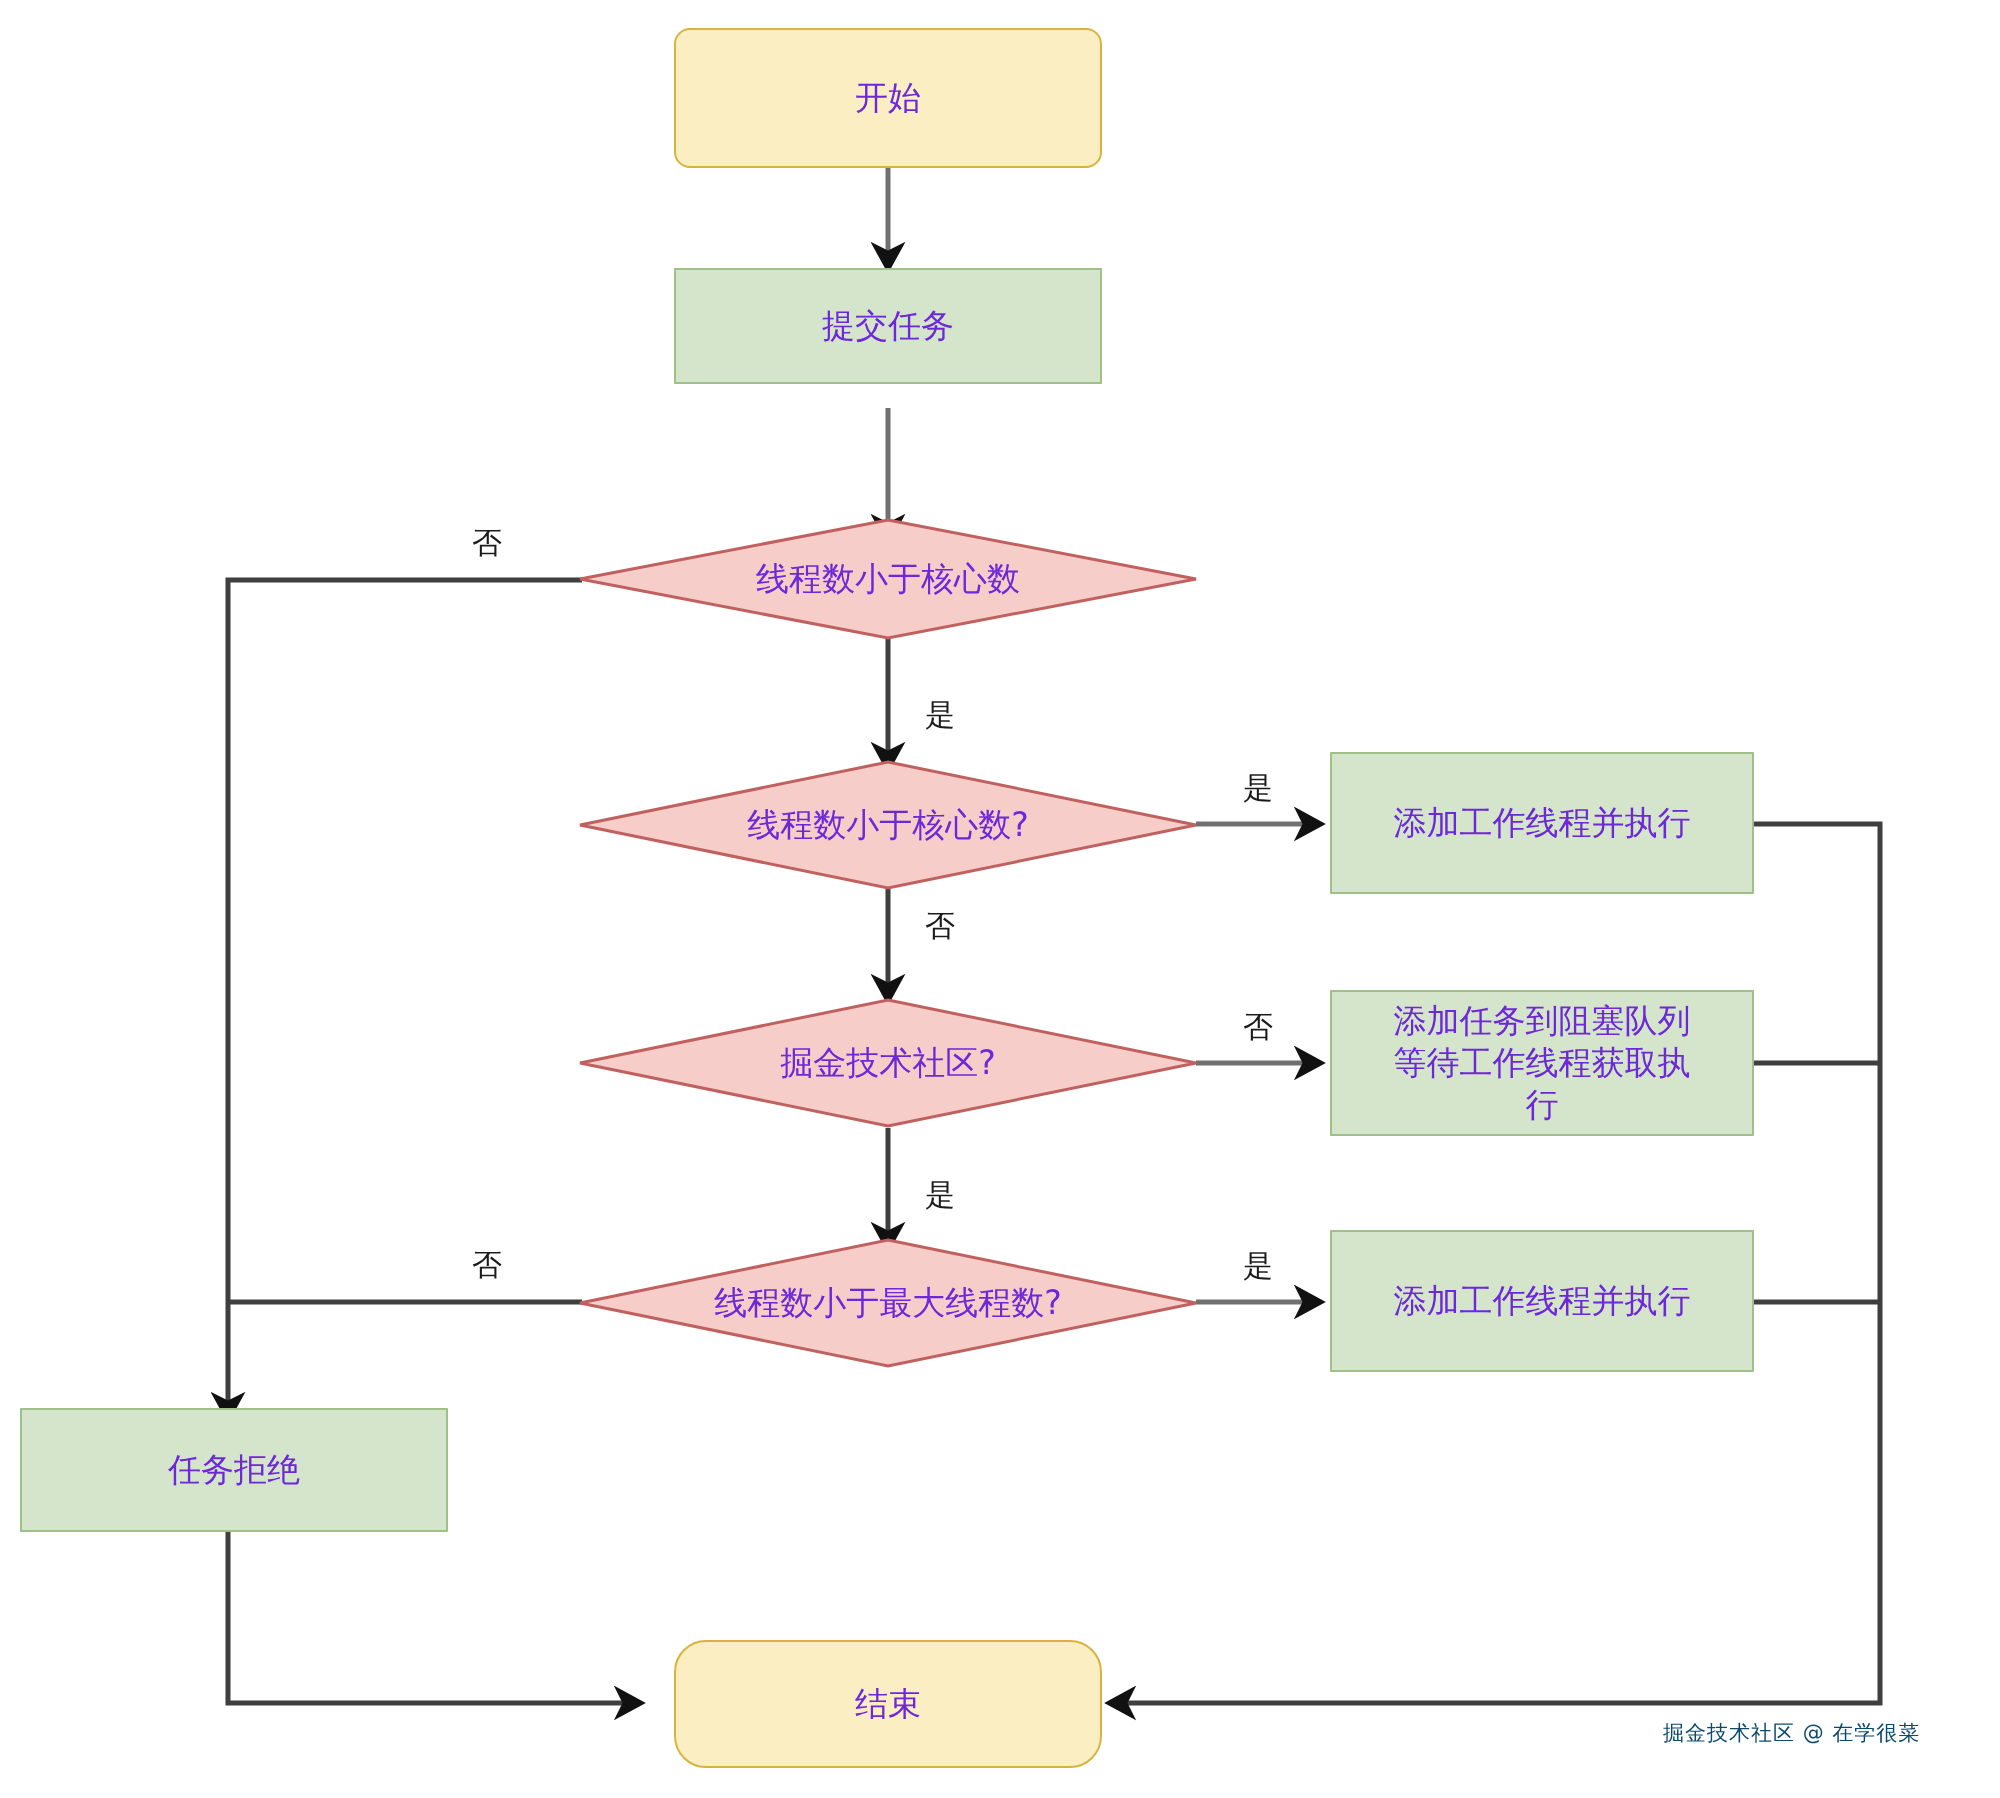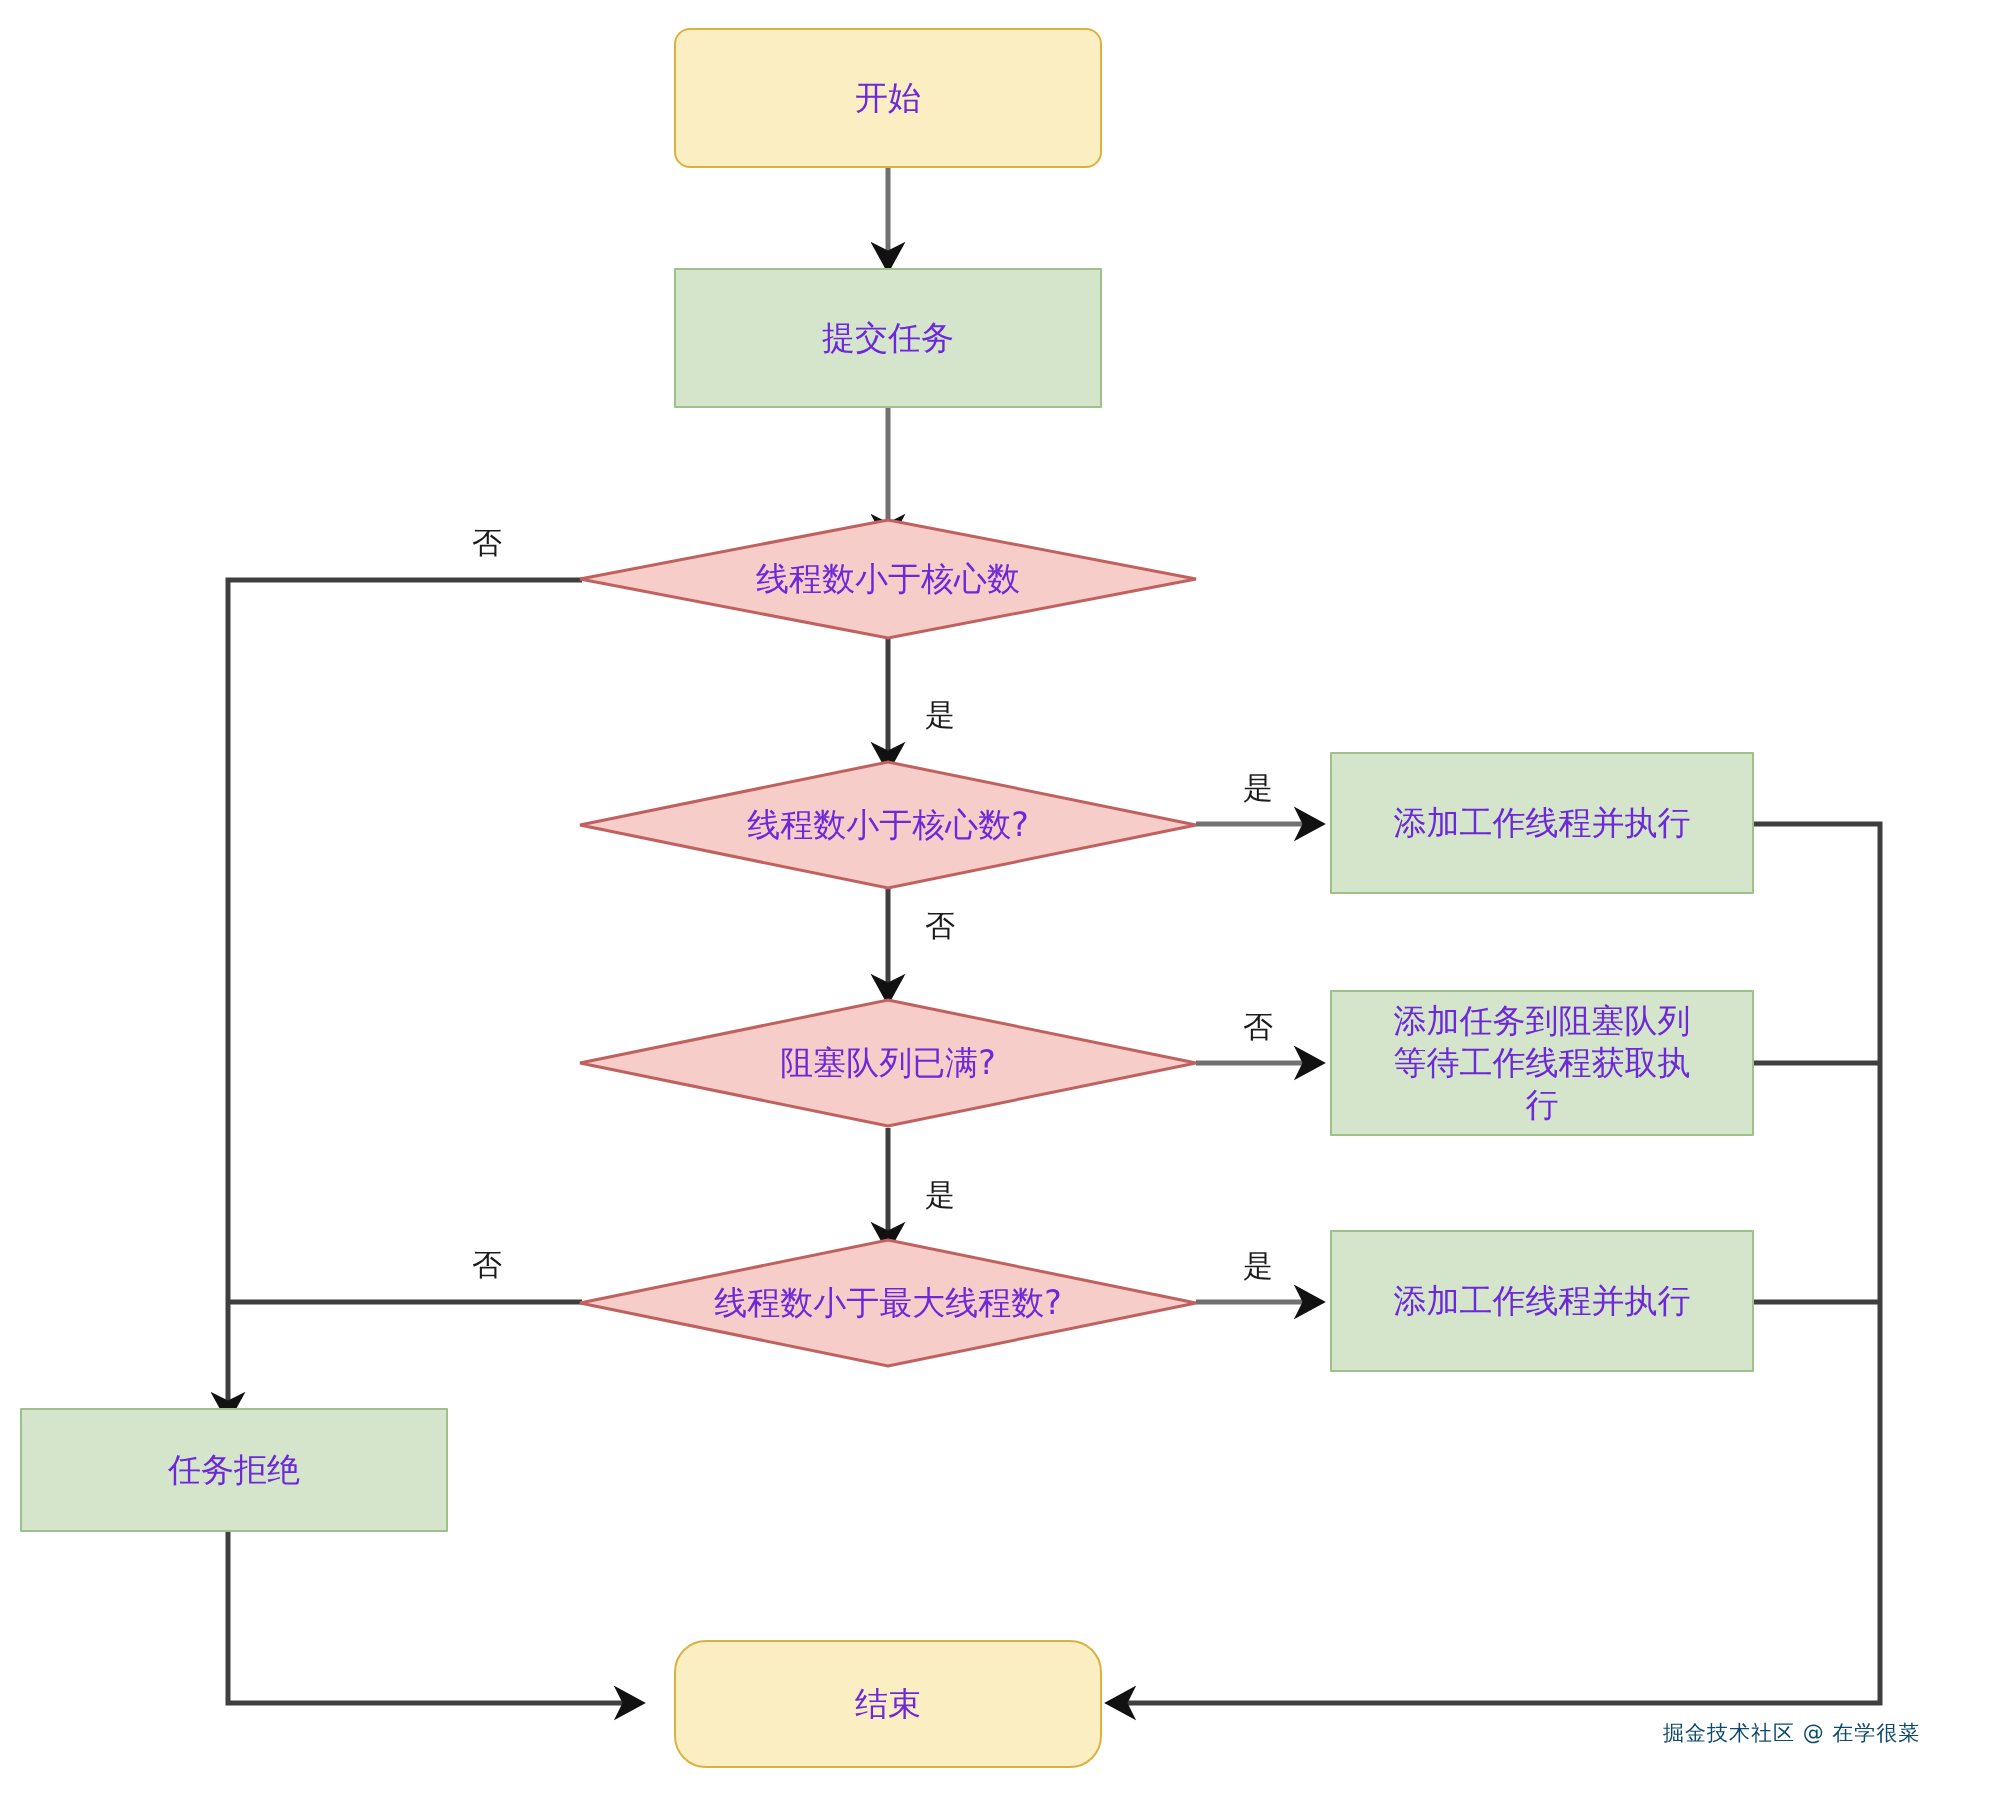--- a/index.html
+++ b/index.html
@@ -127,21 +127,21 @@
       <path d="M 1738 1063 L 1880 1063" stroke="#3f3f3f"></path>
 
       <path d="M 1738 1302 L 1880 1302" stroke="#3f3f3f"></path>
     </g>
   </svg>
 
   <div class="node node-terminal" style="left:674px; top:28px; width:428px; height:140px;">
     <span>开始</span>
   </div>
 
-  <div class="node node-process" style="left:674px; top:268px; width:428px; height:140px;">
+  <div class="node node-process" style="left:674px; top:268px; width:428px; height:116px;">
     <span>提交任务</span>
   </div>
 
   <div class="node node-decision" style="left:578px; top:518px; width:620px; height:122px;">
     <svg class="diamond-shape" viewBox="0 0 620 122" preserveAspectRatio="none">
       <polygon points="310,2 618,61 310,120 2,61" fill="#f6cdc9" stroke="#c1615f" stroke-width="3"></polygon>
     </svg>
     <span class="diamond-label">线程数小于核心数</span>
   </div>
 
@@ -149,21 +149,21 @@
     <svg class="diamond-shape" viewBox="0 0 620 130" preserveAspectRatio="none">
       <polygon points="310,2 618,65 310,128 2,65" fill="#f6cdc9" stroke="#c1615f" stroke-width="3"></polygon>
     </svg>
     <span class="diamond-label">线程数小于核心数?</span>
   </div>
 
   <div class="node node-decision" style="left:578px; top:998px; width:620px; height:130px;">
     <svg class="diamond-shape" viewBox="0 0 620 130" preserveAspectRatio="none">
       <polygon points="310,2 618,65 310,128 2,65" fill="#f6cdc9" stroke="#c1615f" stroke-width="3"></polygon>
     </svg>
-    <span class="diamond-label">阻塞队列已满?</span>
+    <span class="diamond-label">掘金技术社区?</span>
   </div>
 
   <div class="node node-decision" style="left:578px; top:1238px; width:620px; height:130px;">
     <svg class="diamond-shape" viewBox="0 0 620 130" preserveAspectRatio="none">
       <polygon points="310,2 618,65 310,128 2,65" fill="#f6cdc9" stroke="#c1615f" stroke-width="3"></polygon>
     </svg>
     <span class="diamond-label">线程数小于最大线程数?</span>
   </div>
 
   <div class="node node-process" style="left:1330px; top:752px; width:424px; height:142px;">

